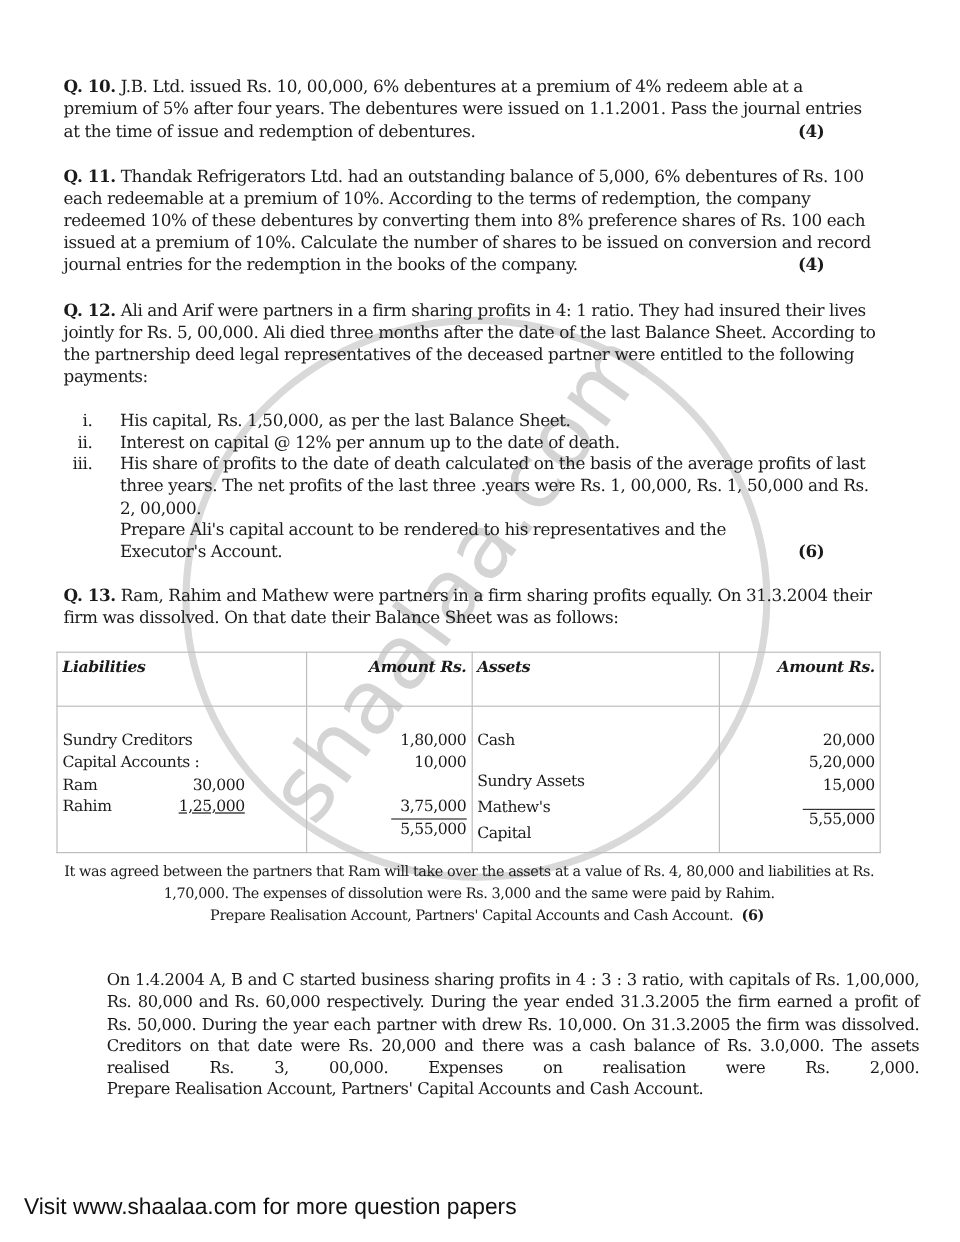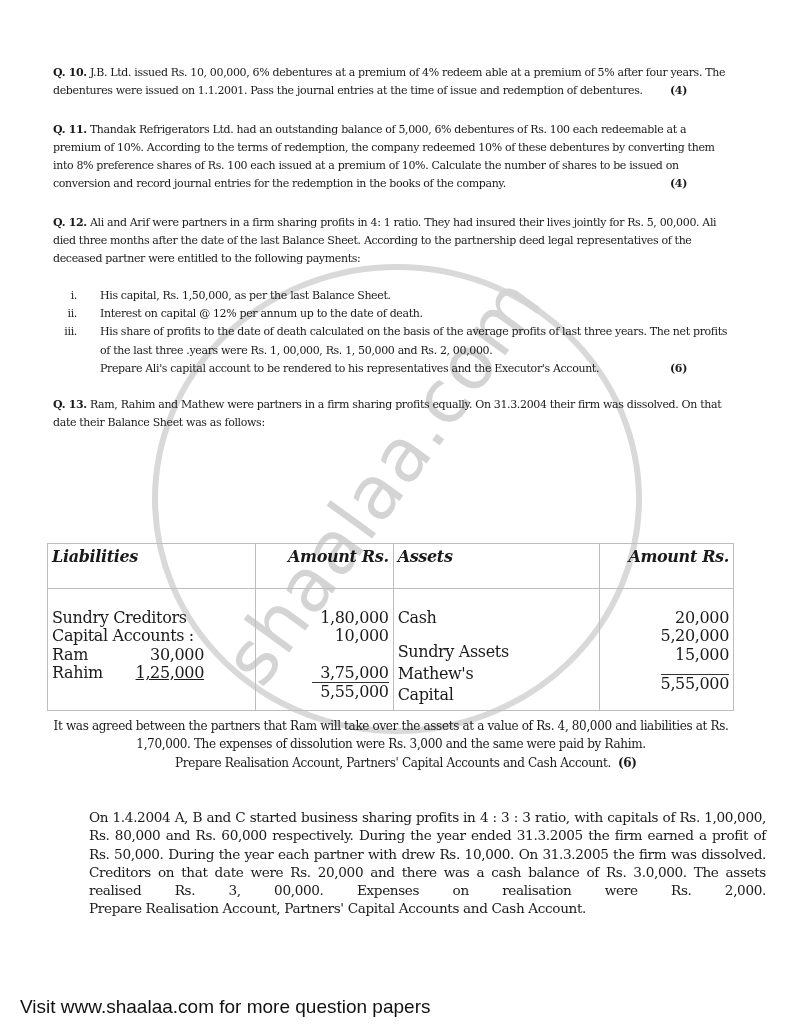--- a/index.html
+++ b/index.html
@@ -3,34 +3,34 @@
 <meta charset="utf-8">
 <style>
   html, body { margin: 0; padding: 0; }
   body {
     width: 800px; height: 1035px; background: #ffffff; position: relative; overflow: hidden;
     font-family: "DejaVu Serif", "Liberation Serif", serif; color: #1a1a1a;
   }
   .page { position: absolute; left: 0; top: 0; width: 800px; height: 1035px; }
   .watermark { position: absolute; left: 0; top: 0; width: 800px; height: 1035px; pointer-events: none; z-index: 0; }
   .content { position: absolute; left: 53px; top: 64px; width: 678px; z-index: 1;
-    font-size: 11px; line-height: 18.3px; letter-spacing: -0.35px; }
+    font-size: 14px; line-height: 18.3px; letter-spacing: -0.35px; }
   .q { margin: 0; position: relative; }
   .q b { font-weight: bold; }
   .marks { position: absolute; right: 44px; font-weight: bold; }
   #q10 { top: 0; }
   #q11 { margin-top: 20px; }
   #q12 { margin-top: 20px; }
   .list { margin: 18px 0 0 0; padding: 0; list-style: none; }
   .list li { position: relative; padding-left: 47px; }
   .list .num { position: absolute; left: 0; width: 24px; text-align: right; }
   .list .para { padding-left: 47px; position: relative; }
   #q13 { margin-top: 18px; }
   table.bs { position: absolute; left: 47px; top: 543px; width: 687px; border-collapse: collapse;
-    font-family: "DejaVu Serif", serif; font-size: 16px; line-height: 18.3px; letter-spacing: -0.35px; z-index: 1; }
+    font-family: "DejaVu Serif", serif; font-size: 13px; line-height: 18.3px; letter-spacing: -0.35px; z-index: 1; }
   table.bs td, table.bs th { border: 1.5px solid #bdbdbd; vertical-align: top; padding: 4px 4px; }
   table.bs th { font-style: italic; font-weight: bold; height: 36px; }
   .c1 { width: 199px; text-align: left; }
   .c2 { width: 129px; text-align: right; }
   .c3 { width: 198px; text-align: left; }
   .c4 { width: 125px; text-align: right; }
   table.bs td { height: 97px; padding-top: 20px; }
   .sub { display: flex; justify-content: space-between; width: 152px; }
   .ul { text-decoration: underline; }
   .ol { border-top: 1.2px solid #333; display: inline-block; min-width: 60px; margin-top: 10px; }

